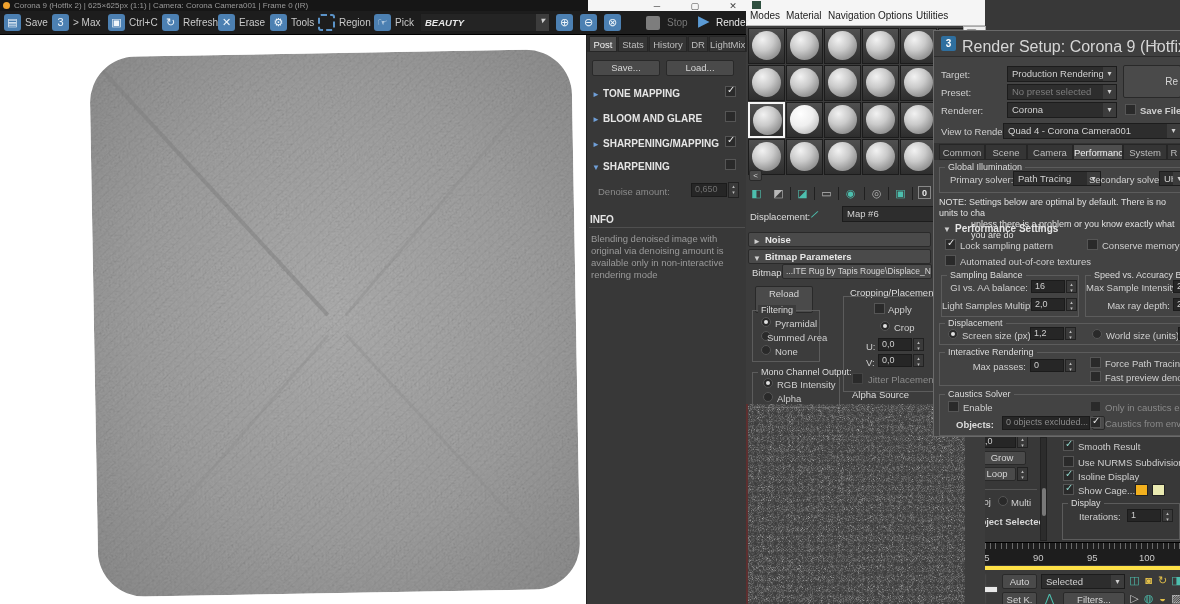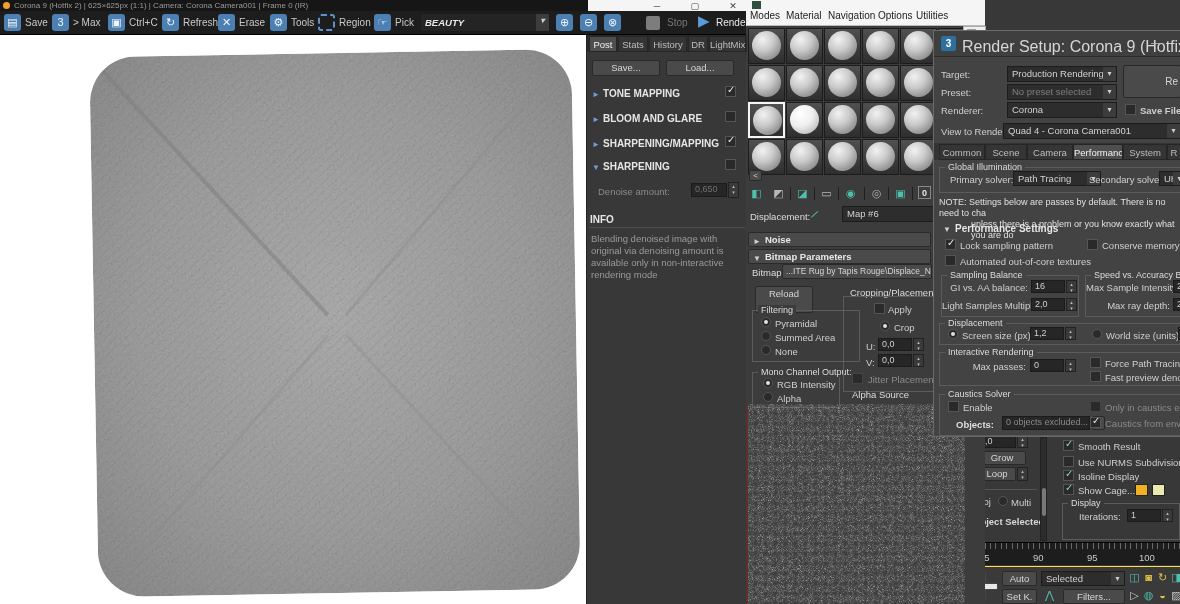--- a/index.html
+++ b/index.html
@@ -86,21 +86,21 @@
     </div>
 
     <div class="abs" style="left:217px;top:542px;width:217px;height:23px;background:#1d1d1d;border-top:1px solid #000">
       <div class="abs" style="left:0;top:0;width:217px;height:6px;background:repeating-linear-gradient(90deg,#6a6a6a 0 1px,transparent 1px 5.4px)"></div>
       <span class="lbl" style="left:16px;top:9px;color:#c9c9c9">85</span>
       <span class="lbl" style="left:70px;top:9px;color:#c9c9c9">90</span>
       <span class="lbl" style="left:124px;top:9px;color:#c9c9c9">95</span>
       <span class="lbl" style="left:176px;top:9px;color:#c9c9c9">100</span>
     </div>
 
-    <div class="abs" style="left:217px;top:566px;width:217px;height:38px;background:#3a3a3a;border-top:1px solid #fde047">
+    <div class="abs" style="left:217px;top:566px;width:217px;height:38px;background:#3a3a3a;border-top:4px solid #fde047">
 
       <div class="abs" style="left:2px;top:2px;width:34px;height:34px">
         <div class="abs" style="left:15px;top:2px;width:5px;height:30px;background:#e8e8e8;box-shadow:0 0 2px #666"></div>
         <div class="abs" style="left:2px;top:15px;width:30px;height:5px;background:#e8e8e8;box-shadow:0 0 2px #666"></div>
         <div class="abs" style="left:3px;top:24px;width:8px;height:8px;background:#3db6a4;border-radius:2px"></div>
       </div>
       <div class="btn" style="left:39px;top:4px;width:35px;height:15px;line-height:13px">Auto</div>
       <div class="btn" style="left:39px;top:22px;width:35px;height:15px;line-height:13px">Set K.</div>
       <div class="dd" style="left:78px;top:4px;width:84px;height:15px;line-height:13px">Selected</div>
       <span class="mi teal" style="left:80px;top:22px">⋀</span>
@@ -178,26 +178,26 @@
     <div class="dd" style="left:96px;top:180px;width:106px;height:16px;line-height:14px">Map #6</div>
 
     <div class="rollout" style="left:2px;top:206px;width:183px;height:15px;line-height:13px"><span class="arr">►</span><span>Noise</span></div>
     <div class="rollout" style="left:2px;top:223px;width:183px;height:15px;line-height:13px"><span class="arr">▼</span><span>Bitmap Parameters</span></div>
 
     <span class="lbl" style="left:6px;top:241px;color:#ddd">Bitmap:</span>
     <div class="btn" style="left:36px;top:238px;width:150px;height:15px;line-height:13px;font-size:8.5px;text-align:left;padding-left:3px">...ITE Rug by Tapis Rouge\Displace_Noise</div>
     <div class="btn" style="left:9px;top:260px;width:58px;height:27px;line-height:13px">Reload</div>
     <span class="lbl" style="left:104px;top:261px;color:#ddd">Cropping/Placement</span>
 
-    <div class="grp" style="left:6px;top:284px;width:108px;height:52px">
+    <div class="grp" style="left:6px;top:284px;width:68px;height:52px">
       <span class="glabel">Filtering</span>
       <span class="radio on" style="left:8px;top:6px"></span>
       <span class="lbl" style="left:22px;top:7px">Pyramidal</span>
       <span class="radio" style="left:8px;top:20px"></span>
-      <span class="lbl" style="left:22px;top:21px">Summed Area</span>
+      <span class="lbl" style="left:14px;top:21px">Summed Area</span>
       <span class="radio" style="left:8px;top:34px"></span>
       <span class="lbl" style="left:22px;top:35px">None</span>
     </div>
 
     <div class="grp" style="left:6px;top:346px;width:88px;height:36px">
       <span class="glabel">Mono Channel Output:</span>
       <span class="radio on" style="left:10px;top:5px"></span>
       <span class="lbl" style="left:24px;top:6px">RGB Intensity</span>
       <span class="radio" style="left:10px;top:19px"></span>
       <span class="lbl" style="left:24px;top:20px">Alpha</span>
@@ -382,21 +382,21 @@
 
       <div class="grp" style="left:5px;top:110px;width:242px;height:26px;border-right:none">
         <span class="glabel">Global Illumination</span>
         <span class="lbl" style="left:10px;top:6px">Primary solver:</span>
         <div class="dd" style="left:73px;top:3px;width:88px;height:15px;line-height:13px">Path Tracing</div>
         <span class="lbl" style="left:149px;top:6px">Secondary solver:</span>
         <div class="dd" style="left:219px;top:3px;width:28px;height:15px;line-height:13px">UHD Ca</div>
       </div>
 
       <div class="abs" style="left:5px;top:140px;width:242px;text-align:left;font-size:9px;color:#e0e0e0;line-height:11px">
-        <div>NOTE: Settings below are passes by default. There is no need to cha</div>
+        <div>NOTE: Settings below are optimal by default. There is no units to cha</div>
         <div style="padding-left:32px">unless there is a problem or you know exactly what you are do</div>
       </div>
 
       <span class="abs" style="left:9px;top:168px;font-size:8px;color:#ccc">▼</span>
       <span class="lbl blbl" style="left:21px;top:166px;font-size:10px">Performance Settings</span>
 
       <span class="chk on" style="left:11px;top:182px"></span>
       <span class="lbl" style="left:26px;top:183px">Lock sampling pattern</span>
       <span class="chk" style="left:153px;top:182px"></span>
       <span class="lbl" style="left:168px;top:183px">Conserve memory (slo</span>

